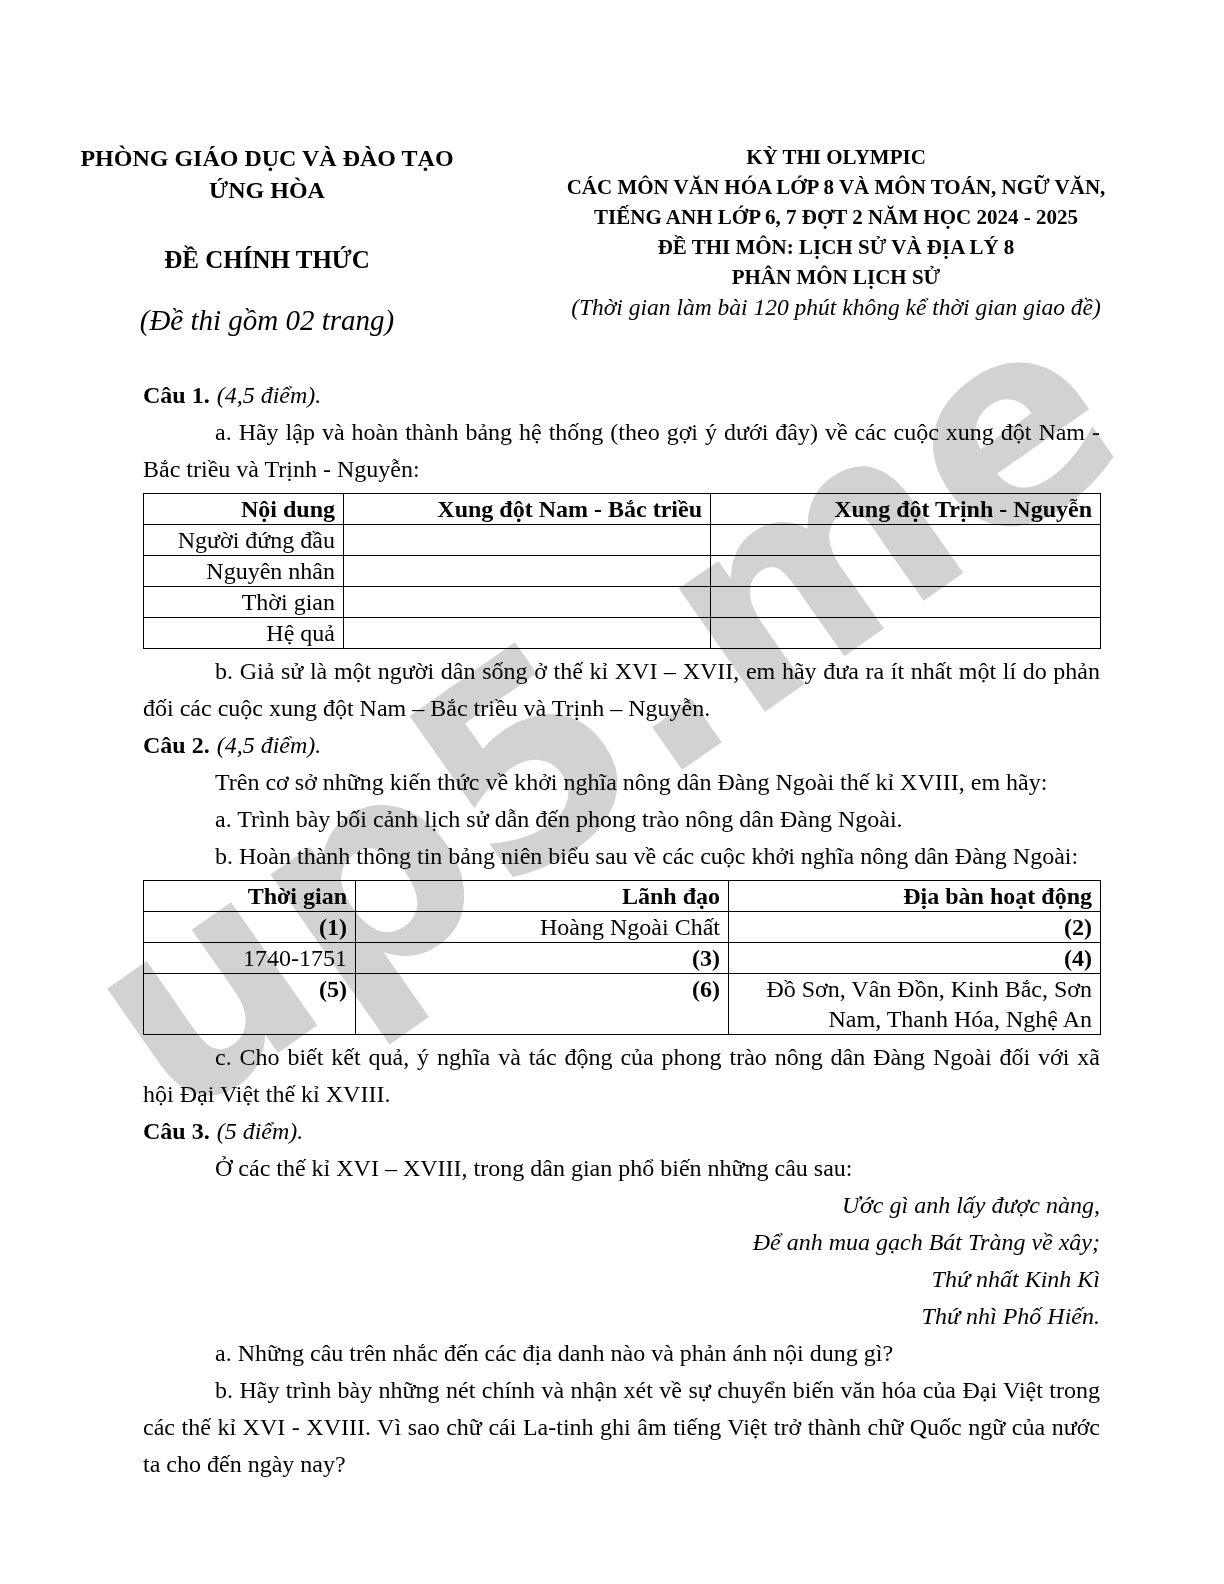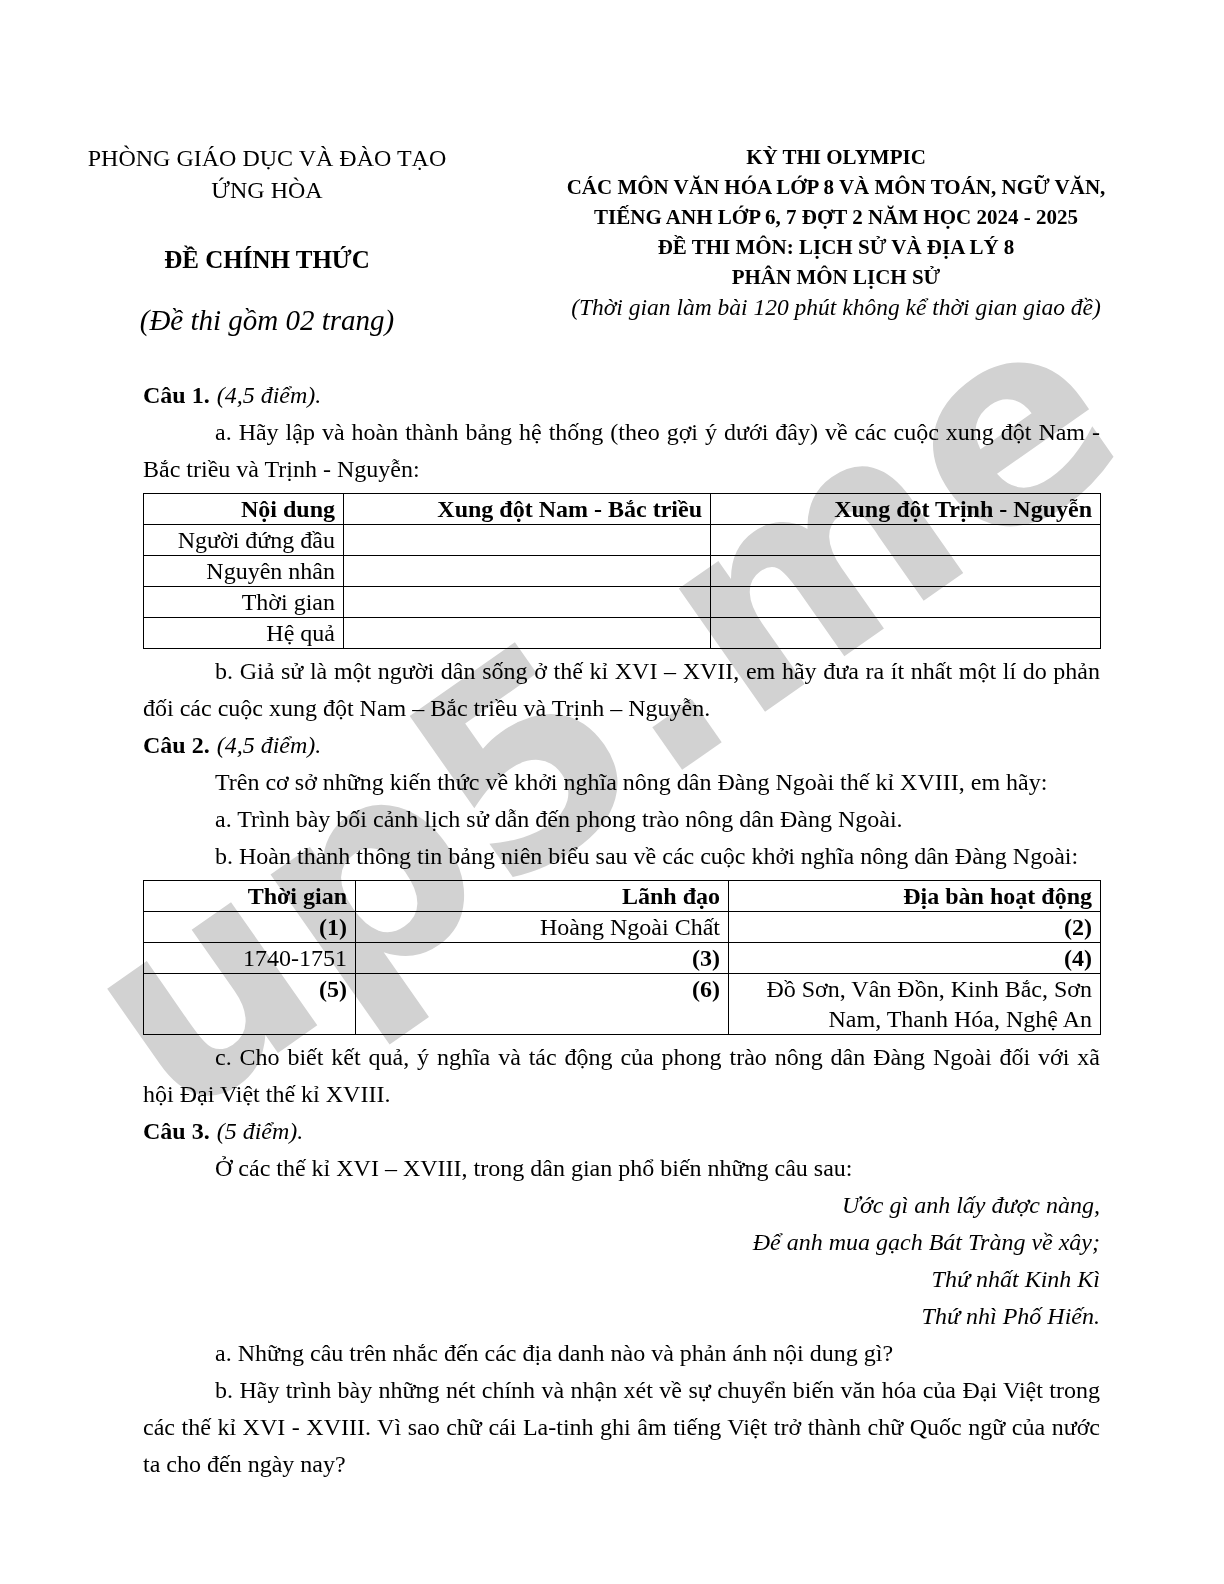--- a/index.html
+++ b/index.html
@@ -26,21 +26,21 @@
     white-space:nowrap;
   }
   .page-content { position:relative; z-index:1; }
 
   
   .header { display:flex; padding-top:142px; }
   .h-left {
     width:430px; margin-left:52px;
     text-align:center; flex:none;
   }
-  .h-left .org { font-weight:normal; font-size:24px; line-height:32px; }
+  .h-left .org { font-weight:bold; font-size:24px; line-height:32px; }
   .h-left .doc-type { font-weight:bold; font-size:25px; margin-top:40px; }
   .h-left .pages { font-style:italic; font-size:29px; margin-top:30px; }
   .h-right {
     flex:1; text-align:center; padding-right:34px;
   }
   .h-right .tl {
     font-weight:bold; font-size:21px; line-height:30px; white-space:nowrap;
   }
   .h-right .time {
     font-weight:normal; font-style:italic; font-size:23.5px; line-height:30px; white-space:nowrap;

